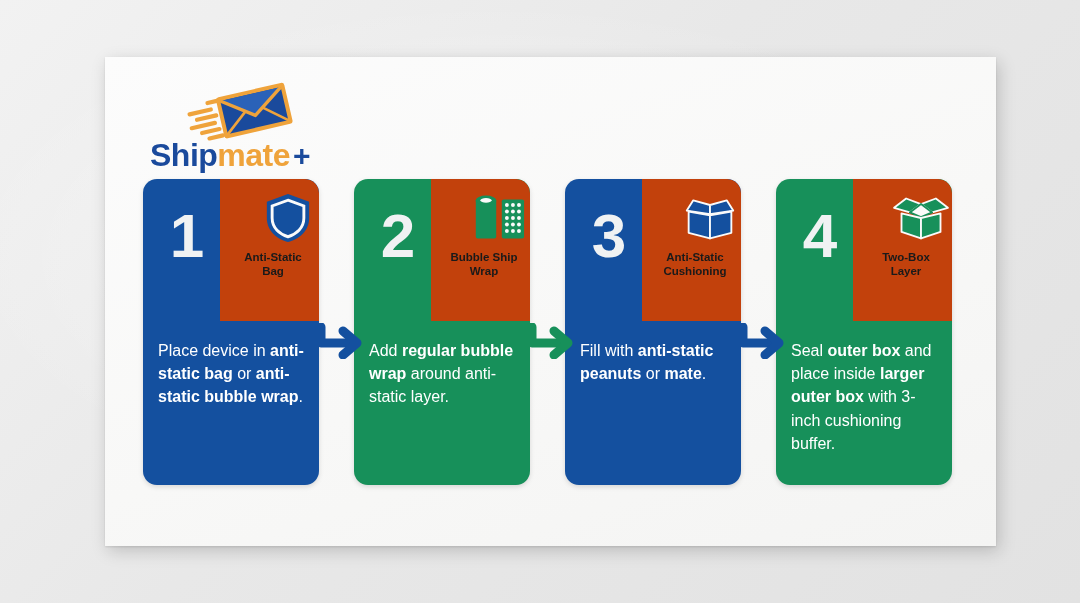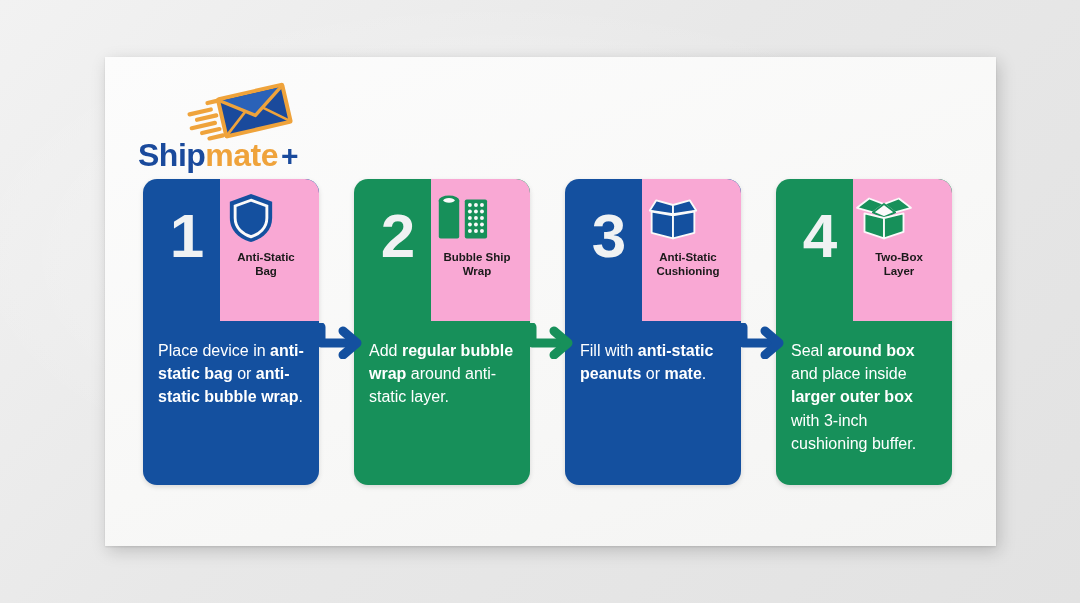--- a/index.html
+++ b/index.html
@@ -44,21 +44,21 @@
   }
   .logo-mark {
     position: absolute;
     left: 48px;
     top: 0px;
     width: 112px;
     height: 62px;
   }
   .logo-word {
     position: absolute;
-    left: 0px;
+    left: 12px;
     top: 60px;
     font-size: 32px;
     font-weight: bold;
     letter-spacing: -0.5px;
     white-space: nowrap;
     line-height: 1;
   }
   .logo-ship { color: #1A4A9C; }
   .logo-mate { color: #EFA33B; }
   .logo-plus { color: #1A4A9C; font-size: 30px; padding-left: 3px; }
@@ -102,25 +102,25 @@
     letter-spacing: -2px;
   }
 
   
   .icon-panel {
     position: absolute;
     right: 0;
     top: 0;
     width: 99px;
     height: 142px;
-    background: #f9a8d4;
+    background: #c2410c;
     border-top-right-radius: 14px;
     display: flex;
     flex-direction: column;
-    align-items: flex-start;
+    align-items: flex-end;
     justify-content: flex-start;
     padding-top: 8px;
     box-sizing: border-box;
   }
   .icon-glyph {
     width: 62px;
     height: 62px;
     display: flex;
     align-items: center;
     justify-content: center;
@@ -294,21 +294,21 @@
 
               <path d="M53 23 L32 28 L32 50 L53 43 Z"></path>
             </g>
           </svg>
         </div>
         <div class="icon-caption">
           <span>Two-Box</span><br>
           <span>Layer</span>
         </div>
       </div>
-      <div class="card-body">Seal <b>around box</b> and place inside <b>larger outer box</b> with 3-inch cushioning buffer.</div>
+      <div class="card-body">Seal <b>outer box</b> and place inside <b>larger outer box</b> with 3-inch cushioning buffer.</div>
     </div>
 
     <div class="arrow arrow-1">
       <svg viewBox="0 0 46 36" width="46" height="36">
         <path d="M2 4 L2 20 L27 20" fill="none" stroke="#14509F" stroke-width="9" stroke-linecap="round" stroke-linejoin="round"></path>
         <path d="M24 8 L38 20 L24 32" fill="none" stroke="#14509F" stroke-width="9" stroke-linecap="round" stroke-linejoin="round"></path>
       </svg>
     </div>
     <div class="arrow arrow-2">
       <svg viewBox="0 0 46 36" width="46" height="36">

